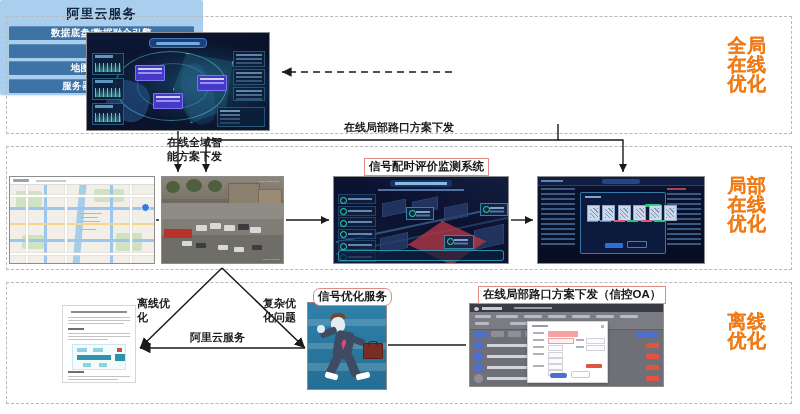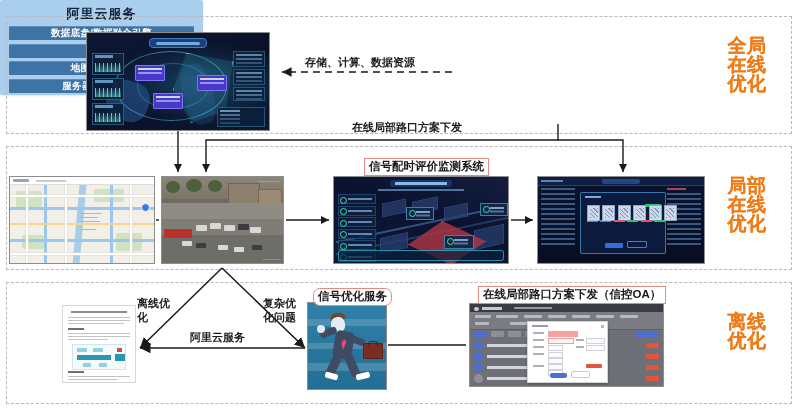--- a/index.html
+++ b/index.html
@@ -298,22 +298,23 @@
   </div>
   <div class="zone-label" id="zone-offline">
     <span>离线</span>
     <span>优化</span>
   </div>
 
   <div class="sys-title" style="left:364px;top:158px;">信号配时评价监测系统</div>
   <div class="sys-title" style="left:313px;top:288px;border-radius:7px;">信号优化服务</div>
   <div class="sys-title" style="left:478px;top:286px;">在线局部路口方案下发（信控OA）</div>
 
-  <div class="wire-label" style="left:305px;top:56px;">存储、计算、数据资源</div>
-  <div class="wire-label" style="left:352px;top:121px;">在线局部路口方案下发</div>
+  <div class="wire-label" style="left:167px;top:136px;">在线全域智
+能方案下发</div>
+  <div class="wire-label" style="left:344px;top:121px;">在线局部路口方案下发</div>
   <div class="wire-label" style="left:137px;top:297px;">离线优
 化</div>
   <div class="wire-label" style="left:263px;top:297px;">复杂优
 化问题</div>
   <div class="wire-label" style="left:190px;top:331px;">阿里云服务</div>
 
   <div class="panel framed" id="ai-platform">
     <div class="aimap-bg"></div>
     <div class="aimap-title"></div>
 

